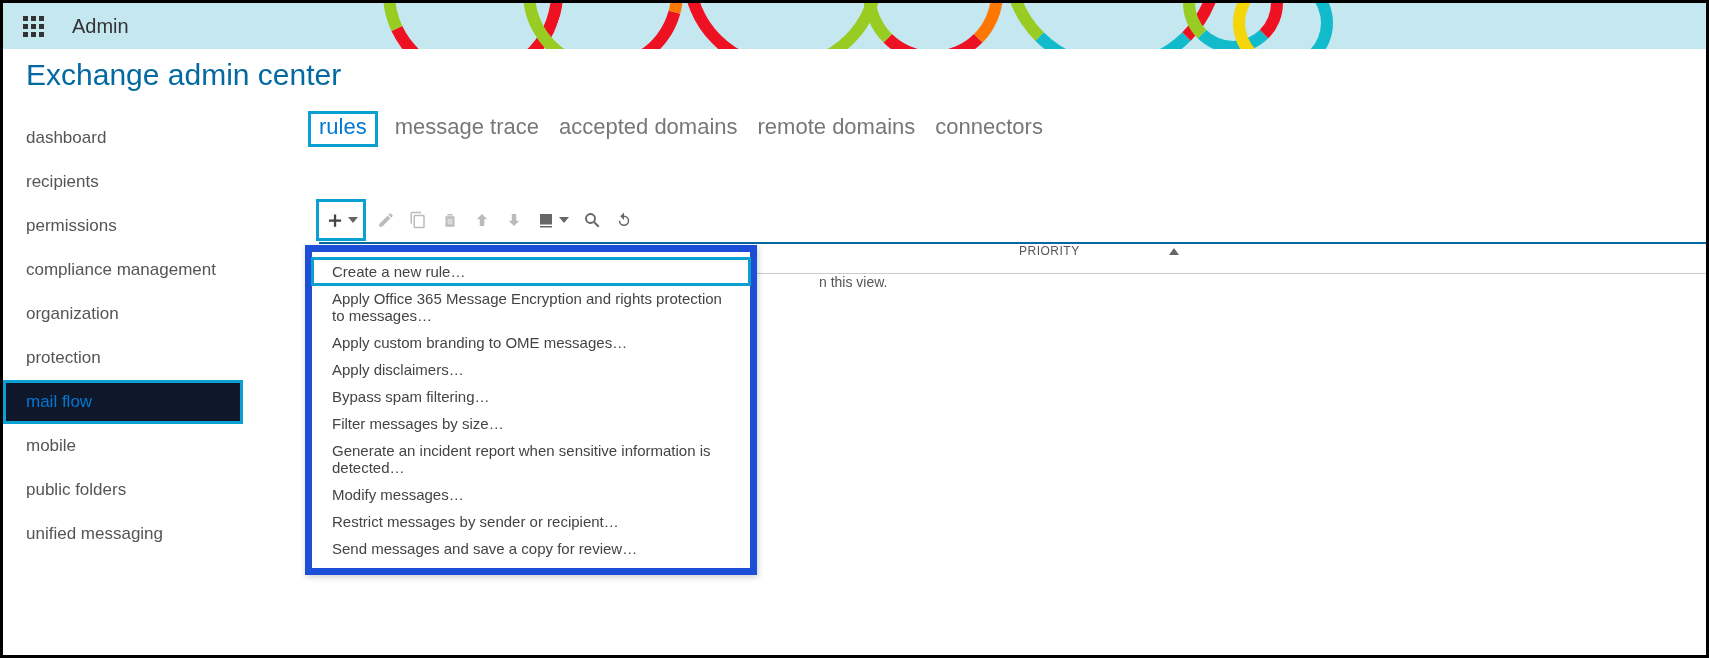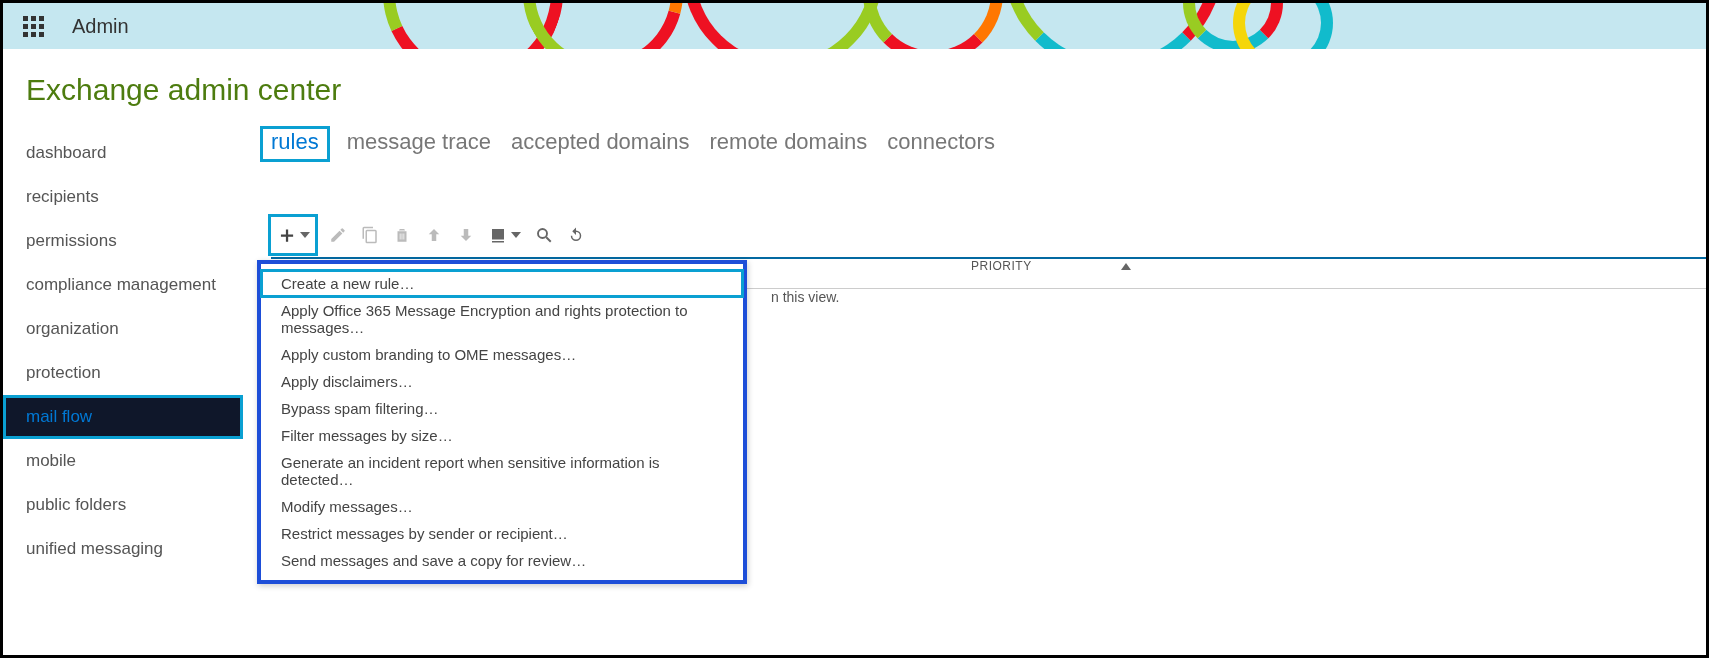--- a/index.html
+++ b/index.html
@@ -48,27 +48,28 @@
   .arc1 { width:180px;height:180px;left:380px;top:-100px;border-color:#f5d60a #e12 #e12 #9c2; transform:rotate(20deg);}
   .arc2 { width:160px;height:160px;left:520px;top:-90px;border-color:#1bc #f70 #e12 #9c2; transform:rotate(-30deg);}
   .arc3 { width:200px;height:200px;left:680px;top:-130px;border-color:#f5d60a #9c2 #e12 #1bc; transform:rotate(45deg);}
   .arc4 { width:140px;height:140px;left:860px;top:-80px;border-color:#1bc #f70 #e12 #9c2;}
   .arc5 { width:220px;height:220px;left:1000px;top:-150px;border-color:#f5d60a #e12 #1bc #9c2;}
   .arc6 { width:100px;height:100px;left:1180px;top:-50px;border-color:#f70 #e12 #1bc #9c2;}
   .arc7 { width:100px;height:100px;left:1230px;top:-30px;border-color:#e12 #1bc #9c2 #f5d60a;}
 
   .page-title {
     font-size: 30px;
-    color: #4d7c0f;
+    color: #0369a1;
     font-weight: 400;
-    padding: 24px 0 18px 23px;
+    padding: 9px 0 18px 23px;
   }
 
   .layout {
     display: flex;
+    gap: 48px;
   }
   .sidebar {
     width: 240px;
     padding-top: 6px;
   }
   .sidebar-item {
     padding: 12px 23px;
     font-size: 17px;
     color: #555;
     cursor: pointer;
@@ -140,23 +141,23 @@
   .empty-msg {
     margin-left: 500px;
     font-size: 14px;
     color: #555;
   }
 
   .dropdown {
     position: absolute;
     left: 14px;
     top: 135px;
-    width: 490px;
+    width: 452px;
     background: #fff;
-    border: 4px solid #1d4ed8;
+    border: 7px solid #1d4ed8;
     box-shadow: 1px 2px 6px rgba(0,0,0,0.2);
     padding: 6px 0;
     z-index: 10;
   }
   .dd-item {
     padding: 5px 20px;
     font-size: 15px;
     color: #444;
     cursor: pointer;
   }

